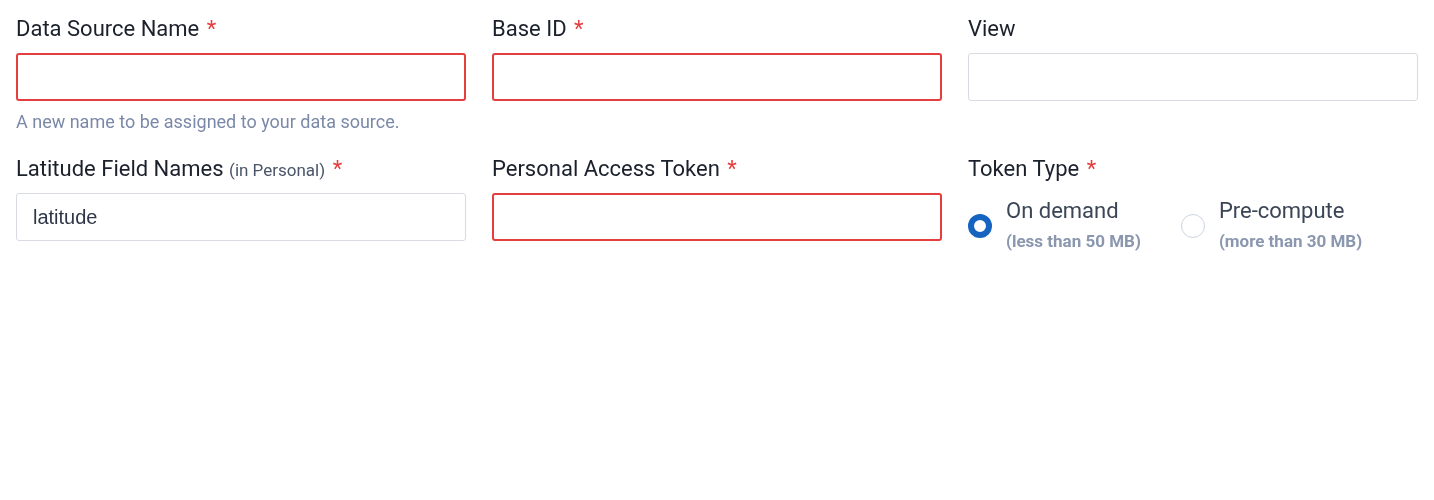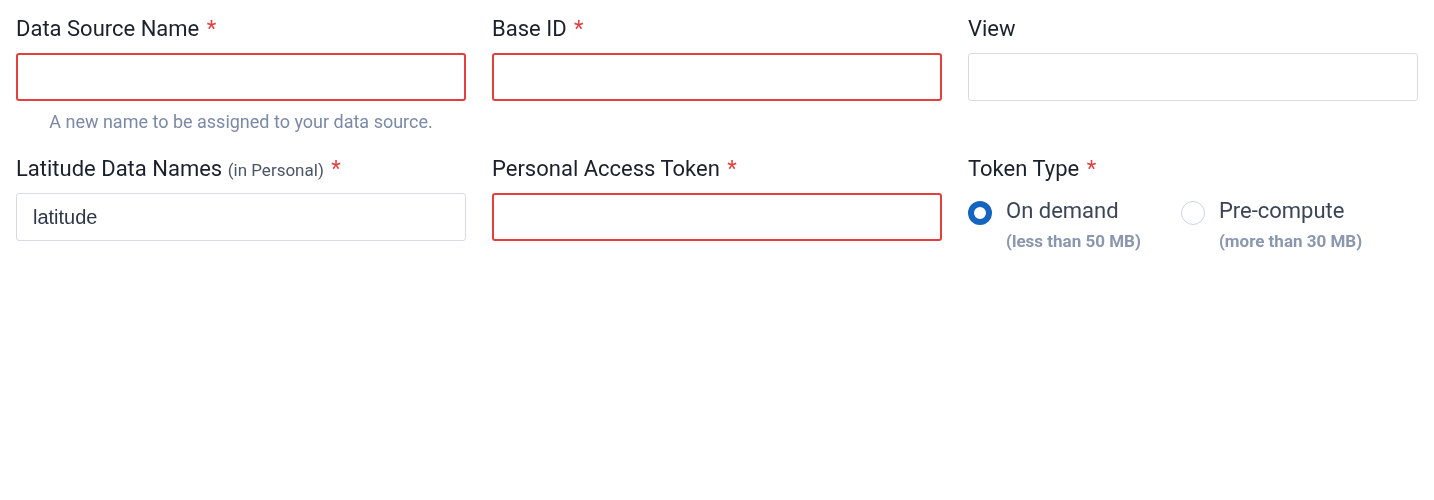--- a/index.html
+++ b/index.html
@@ -45,30 +45,29 @@
     border-radius: 3px;
     outline: none;
   }
   .text-input.invalid {
     border: 2px solid #e53e3e;
   }
   .help-text {
     font-size: 18px;
     color: #7b89a8;
     margin-top: 10px;
-    text-align: center;
   }
   .radio-group {
     display: flex;
     gap: 40px;
     padding-top: 4px;
   }
   .radio-option {
     display: flex;
-    align-items: flex-start;
+    align-items: center;
     gap: 14px;
     cursor: pointer;
   }
   .radio-circle {
     width: 24px;
     height: 24px;
     border-radius: 50%;
     border: 1px solid #cbd5e0;
     background: #fff;
     position: relative;
@@ -119,21 +118,21 @@
 
   <div class="form-field">
     <label class="field-label">
       <span>View</span>
     </label>
     <input type="text" class="text-input" value="" style="">
   </div>
 
   <div class="form-field">
     <label class="field-label">
-      <span>Latitude Data Names</span>
+      <span>Latitude Field Names</span>
       <span class="sublabel">(in Personal)</span>
       <span class="required">*</span>
     </label>
     <input type="text" class="text-input" value="latitude" style="">
   </div>
 
   <div class="form-field">
     <label class="field-label">
       <span>Personal Access Token</span>
       <span class="required">*</span>

